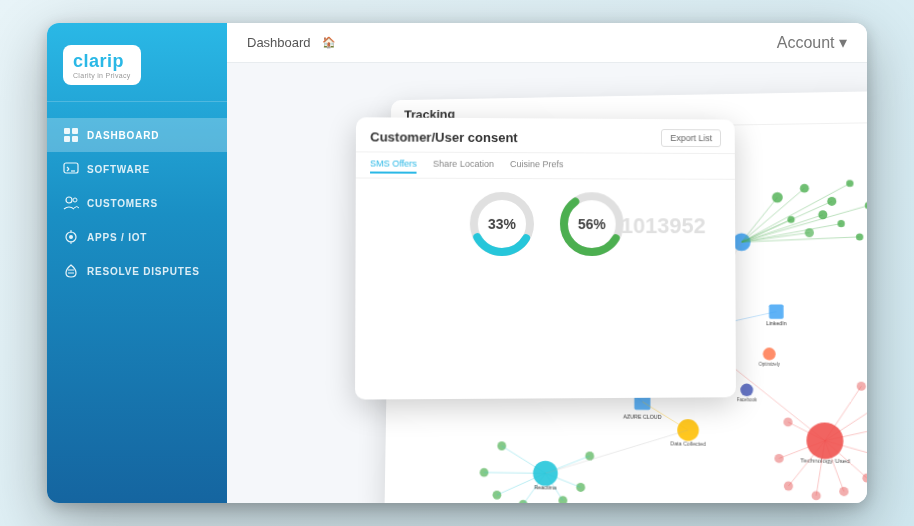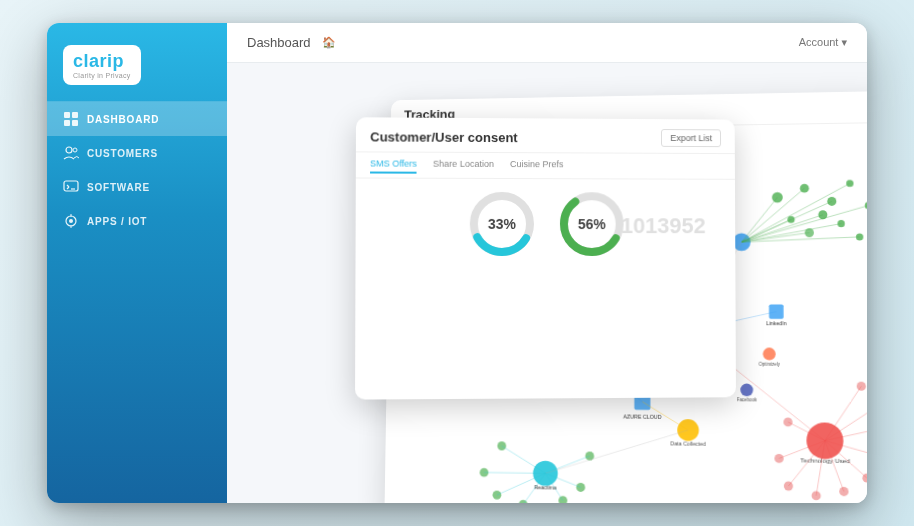--- a/index.html
+++ b/index.html
@@ -41,21 +41,21 @@
       background: linear-gradient(180deg, #2ab8e6 0%, #1a8fc4 40%, #1565a0 100%);
       display: flex;
       flex-direction: column;
       padding-top: 10px;
       z-index: 10;
     }
 
     .sidebar-logo {
       padding: 12px 16px 16px;
       border-bottom: 1px solid rgba(255,255,255,0.2);
-      margin-bottom: 0;
+      margin-bottom: 16px;
     }
 
     .logo-box {
       background: white;
       border-radius: 8px;
       padding: 6px 10px;
       display: inline-block;
     }
 
     .logo-text {
@@ -128,21 +128,21 @@
       font-weight: 500;
     }
 
     .topbar-icon {
       font-size: 11px;
       color: #aaa;
     }
 
     .topbar-account {
       margin-left: auto;
-      font-size: 11px;
+      font-size: 16px;
       color: #777;
       cursor: pointer;
     }
 
     .dashboard-panels {
       flex: 1;
       display: flex;
       padding: 12px;
       gap: 12px;
       overflow: hidden;
@@ -272,48 +272,56 @@
               <rect x="9" y="1" width="6" height="6" rx="1"></rect>
             <rect x="1" y="9" width="6" height="6" rx="1"></rect>
               <rect x="9" y="9" width="6" height="6" rx="1"></rect>
           </svg>
           <span>DASHBOARD</span>
         </div>
 
 
         <div class="nav-item">
           <svg class="nav-icon" viewBox="0 0 16 16" fill="white">
+            <rect x="1" y="2" width="14" height="10" rx="2" fill="none" stroke="white" stroke-width="1.2"></rect>
+            <line x1="4" y1="6" x2="6" y2="8" stroke="white" stroke-width="1.2"></line>
+            <line x1="6" y1="8" x2="4" y2="10" stroke="white" stroke-width="1.2"></line>
+            <line x1="8" y1="10" x2="12" y2="10" stroke="white" stroke-width="1.2"></line>
+          </svg>
+          <span>SOFTWARE</span>
+        </div>
+
+        <div class="nav-item">
+          <svg class="nav-icon" viewBox="0 0 16 16" fill="white">
             <circle cx="6" cy="5" r="3" fill="none" stroke="white" stroke-width="1.2"></circle>
             <path d="M1 14 Q6 10 11 14" fill="none" stroke="white" stroke-width="1.2"></path>
             <circle cx="12" cy="5" r="2" fill="none" stroke="white" stroke-width="1"></circle>
             <path d="M11 13 Q14 10 16 13" fill="none" stroke="white" stroke-width="1"></path>
           </svg>
           <span>CUSTOMERS</span>
-        </div>
-
-        <div class="nav-item">
-          <svg class="nav-icon" viewBox="0 0 16 16" fill="white">
-            <rect x="1" y="2" width="14" height="10" rx="2" fill="none" stroke="white" stroke-width="1.2"></rect>
-            <line x1="4" y1="6" x2="6" y2="8" stroke="white" stroke-width="1.2"></line>
-            <line x1="6" y1="8" x2="4" y2="10" stroke="white" stroke-width="1.2"></line>
-            <line x1="8" y1="10" x2="12" y2="10" stroke="white" stroke-width="1.2"></line>
-          </svg>
-          <span>SOFTWARE</span>
         </div>
 
         <div class="nav-item">
           <svg class="nav-icon" viewBox="0 0 16 16" fill="white">
             <circle cx="8" cy="8" r="5" fill="none" stroke="white" stroke-width="1.2"></circle>
             <circle cx="8" cy="8" r="2" fill="white"></circle>
             <line x1="8" y1="1" x2="8" y2="4" stroke="white" stroke-width="1"></line>
             <line x1="8" y1="12" x2="8" y2="15" stroke="white" stroke-width="1"></line>
           </svg>
           <span>APPS / IOT</span>
         </div>
 
+        <div class="nav-item">
+          <svg class="nav-icon" viewBox="0 0 16 16" fill="white">
+            <path d="M8 2 Q13 6 13 10 Q13 14 8 14 Q3 14 3 10 Q3 6 8 2Z" fill="none" stroke="white" stroke-width="1.2"></path>
+            <line x1="5" y1="7" x2="11" y2="7" stroke="white" stroke-width="1"></line>
+            <line x1="5" y1="10" x2="11" y2="10" stroke="white" stroke-width="1"></line>
+          </svg>
+          <span>RESOLVE DISPUTES</span>
+        </div>
 
 
 
       </nav>
     </div>
 
     <div class="main-content">
 
       <div class="topbar">
         <span class="topbar-title">Dashboard</span>

